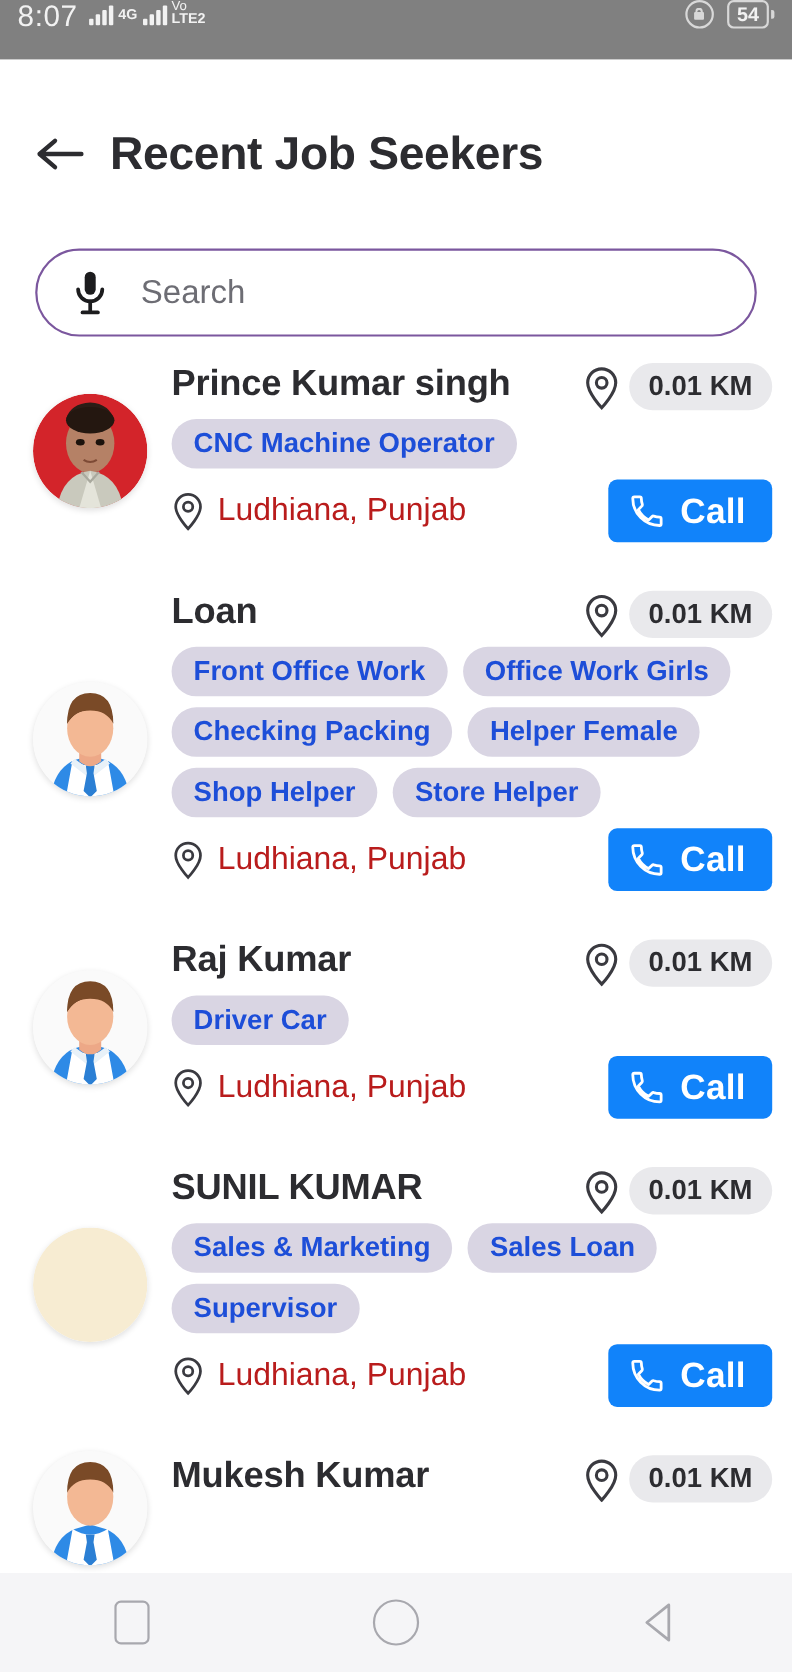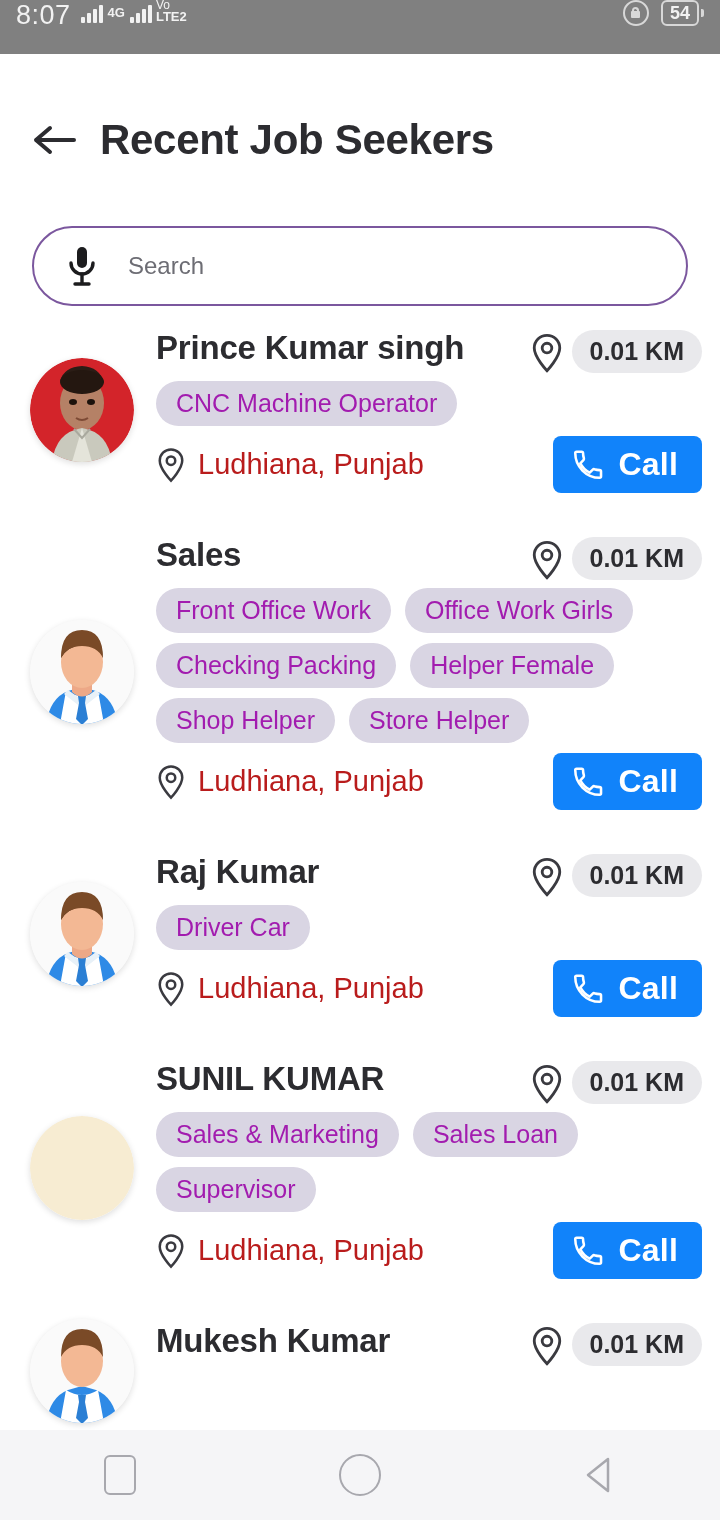--- a/index.html
+++ b/index.html
@@ -42,42 +42,42 @@
   .header{ position:absolute; top:54px; left:0; width:720px; height:130px;
            display:flex; align-items:center; padding-left:26px; background:#fff;margin-top:21px;}
   .back-btn{ width:56px; height:56px; display:flex; align-items:center; justify-content:center; cursor:pointer;}
   .page-title{ font-size:42px; font-weight:700; color:#2c2c30; margin-left:18px; letter-spacing:-.3px;}
 
   
   .search-wrap{ position:absolute; top:226px; left:32px; width:656px; height:80px;
       border:2px solid #7b579e; border-radius:42px; display:flex; align-items:center; background:#fff;}
   .mic-icon{ margin-left:30px; width:36px; display:flex; justify-content:center;}
   .search-input{ flex:1; border:none; outline:none; background:transparent;
-      font-family:"Liberation Sans", sans-serif; font-size:24px; color:#1d4ed8; margin-left:28px;}
+      font-family:"Liberation Sans", sans-serif; font-size:30px; color:#1d4ed8; margin-left:28px;}
   .search-input::placeholder{ color:#6d6d74; }
 
   
   .list{ position:absolute; top:326px; left:0; width:720px; height:1104px; overflow:hidden; }
   .card{ position:relative; width:720px; padding:0 18px 0 18px; }
 
   .card-row{ display:flex; }
   .avatar-col{ width:128px; flex:0 0 128px; display:flex; align-items:center; justify-content:center;}
   .avatar{ width:104px; height:104px; border-radius:50%; overflow:hidden; position:relative;
            background:#fafafa; box-shadow:0 2px 6px rgba(0,0,0,.13); }
   .avatar svg{ display:block; width:104px; height:104px;}
 
   .info-col{ flex:1; min-width:0; padding-left:10px; }
   .name-line{ display:flex; align-items:flex-start; }
   .seeker-name{ font-size:33px; font-weight:700; color:#2c2c30; letter-spacing:-.2px; line-height:44px; white-space:nowrap;}
   .dist-group{ margin-left:auto; display:flex; align-items:flex-end; gap:8px; flex:0 0 auto; padding-top:4px;}
   .dist-badge{ background:#e9e9ec; border-radius:22px; padding:7px 18px;
       font-size:25px; font-weight:700; color:#2c2c30; white-space:nowrap;}
   .tags{ display:flex; flex-wrap:wrap; gap:10px 14px; margin-top:8px; max-width:560px;}
   .tag{ background:#d9d5e3; border-radius:24px; padding:8px 20px;
-      font-size:25px; font-weight:400; color:#a21caf; white-space:nowrap;}
+      font-size:25px; font-weight:700; color:#1d4ed8; white-space:nowrap;}
   .loc-line{ display:flex; align-items:center; margin-top:10px; }
   .loc-text{ font-size:29px; color:#b91c1c; margin-left:12px; }
   .call-btn{ margin-left:auto; background:#1183fa; border-radius:8px; padding:10px 24px 10px 18px;
       display:flex; align-items:center; gap:14px; cursor:pointer; flex:0 0 auto;}
   .call-label{ color:#fff; font-size:32px; font-weight:700; letter-spacing:.2px;}
   .spacer-md{ height:40px; }
 
   
   .navbar{ position:absolute; bottom:0; left:0; width:720px; height:90px;
       background:#f5f5f7; display:flex; align-items:center; justify-content:space-around;}
@@ -209,21 +209,21 @@
               <path d="M48 76 h8 l-1 7 l3 16 l-6 6 l-6 -6 l3 -16z" fill="#2b7fd4"></path>
               <path d="M42 52 h20 v20 q-10 9 -20 0z" fill="#eda887"></path>
               <ellipse cx="52" cy="42" rx="21" ry="26" fill="#f3b894"></ellipse>
               <path d="M31 38 q2 -26 21 -26 q19 0 21 26 q-2 -14 -21 -13 q-14 1 -21 13z" fill="#5d3a22"></path>
               <path d="M31 38 q6 -12 21 -12 q15 0 21 12 q0 -28 -21 -28 q-21 0 -21 28z" fill="#7a4a27"></path>
             </svg>
           </div>
         </div>
         <div class="info-col">
           <div class="name-line">
-            <div class="seeker-name">Sales</div>
+            <div class="seeker-name">Loan</div>
             <div class="dist-group">
               <svg width="34" height="40" viewBox="0 0 24 28">
                 <path d="M12 1.5c-5 0-9 4-9 9 0 6.6 9 16 9 16s9-9.4 9-16c0-5-4-9-9-9z" fill="none" stroke="#3a3a40" stroke-width="2"></path>
                 <circle cx="12" cy="10.5" r="3.4" fill="none" stroke="#3a3a40" stroke-width="2"></circle>
               </svg>
               <span class="dist-badge">0.01 KM</span>
             </div>
           </div>
           <div class="tags">
             <span class="tag">Front Office Work</span>

